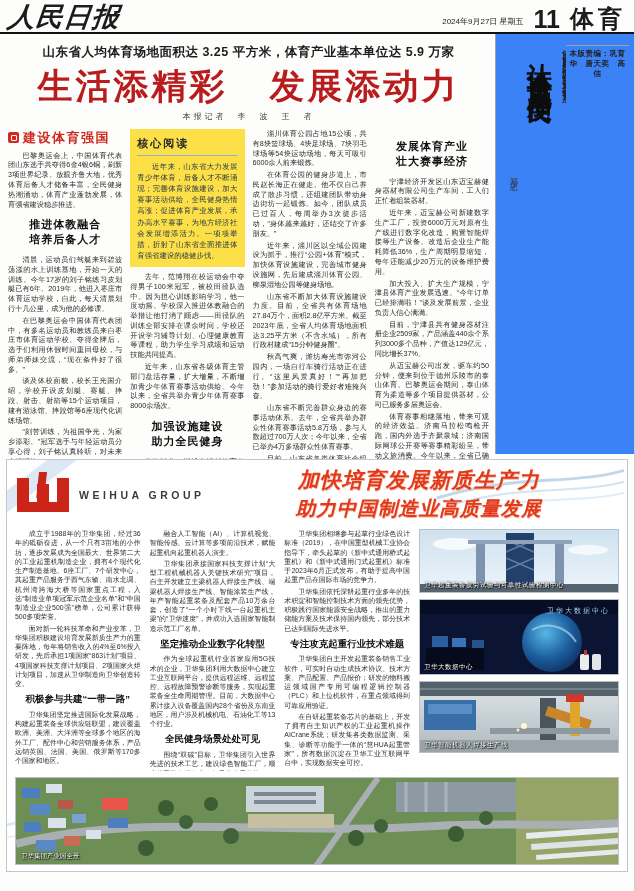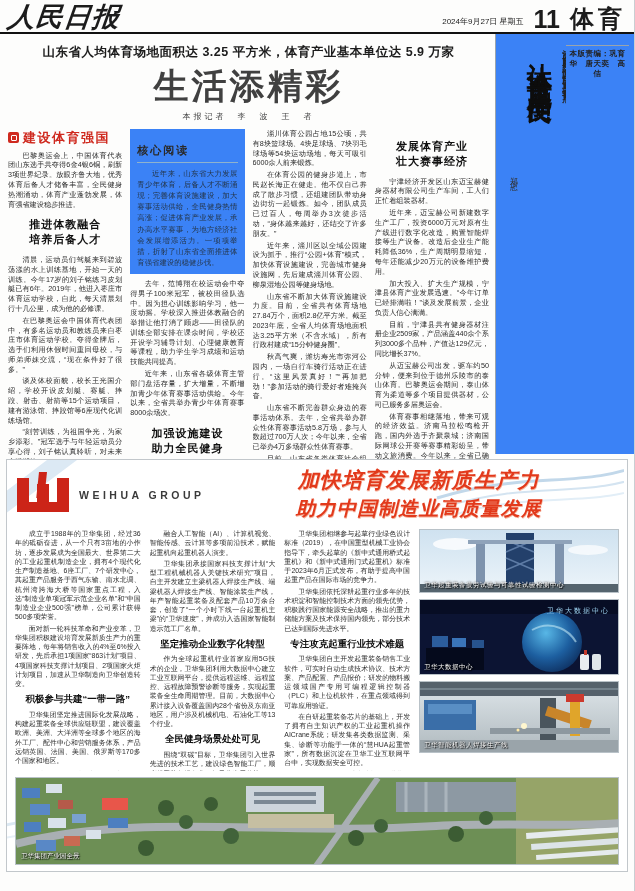--- a/index.html
+++ b/index.html
@@ -16,32 +16,32 @@
   .mast-right { display:flex; align-items:flex-end; gap:10px; }
   .mast-date { font-size:8px; color:#222; padding-bottom:3px; }
   .mast-page { font-size:25px; font-weight:bold; line-height:.85; }
   .mast-section { font-size:24px; font-weight:900; letter-spacing:4px; line-height:.9; }
 
   
   .main-wrap { display:flex; height:420px; }
   .main-article { width:498px; padding:6px 6px 0 8px; }
   .kicker { text-align:center; font-weight:bold; font-size:12.5px; letter-spacing:.5px; margin:4px 0 2px; }
   .headline { display:flex; justify-content:center; gap:42px; font-size:35px; font-weight:900;
-              letter-spacing:3px; margin:2px 0 1px; color:#404040; }
+              letter-spacing:3px; margin:2px 0 1px; color:#b91c1c; }
   .byline { text-align:center; font-size:8px; color:#444; letter-spacing:3px; margin-bottom:7px; }
   .cols { display:flex; gap:8px; height:342px; overflow:hidden; }
   .col { flex:1; overflow:hidden; font-size:7.2px; line-height:1.36; text-align:justify; color:#2a2a2a; }
   .col p { text-indent:2em; margin-bottom:2px; }
   .series-tag { display:flex; align-items:center; gap:4px; margin-bottom:4px; }
   .series-ico { width:11px; height:11px; background:#cf2a1f; border-radius:2px; position:relative; }
   .series-ico::after { content:""; position:absolute; inset:2.5px; border:1px solid #fff; border-radius:1px; }
   .series-label { color:#cf2a1f; font-weight:900; font-size:13px; letter-spacing:1.5px; }
   .subhead { white-space:pre-line; text-align:center; font-weight:900; font-size:11px;
              line-height:1.35; letter-spacing:1px; margin:8px 0; text-indent:0; color:#111; }
-  .corebox { background:#3b82f6; padding:14px 7px 6px; margin-bottom:5px; }
+  .corebox { background:#fde047; padding:7px 7px 6px; margin-bottom:5px; }
   .corebox-title { font-weight:900; font-size:11px; letter-spacing:2px; padding-bottom:4px;
                    border-bottom:1px solid #8fb2cd; margin-bottom:5px; }
   .corebox-text { font-size:7.4px; line-height:1.5; text-align:justify; text-indent:2em; color:#24364a; }
 
   
   .side-article { width:139px; border-left:1px solid #9aa4ac; background:#3b82f6;
                   padding:8px 5px 4px 7px; display:flex; }
   .side-top { display:flex; height:306px; overflow:hidden; }
   .side-body { width:58px; font-size:7px; line-height:1.4; text-align:justify; color:#2a2a2a; overflow:hidden; }
   .side-body p { text-indent:2em; margin-bottom:2px; }
@@ -98,20 +98,21 @@
       <span class="mast-section">体育</span>
     </div>
   </div>
 
   <div class="main-wrap">
 
     <div class="main-article">
       <div class="kicker">山东省人均体育场地面积达 3.25 平方米，体育产业基本单位达 5.9 万家</div>
       <div class="headline">
         <span>生活添精彩</span>
+        <span>发展添动力</span>
       </div>
       <div class="byline">本报记者　李　波　王　者</div>
 
       <div class="cols">
 
         <div class="col">
           <div class="series-tag">
             <span class="series-ico"></span>
             <span class="series-label">建设体育强国</span>
           </div>

